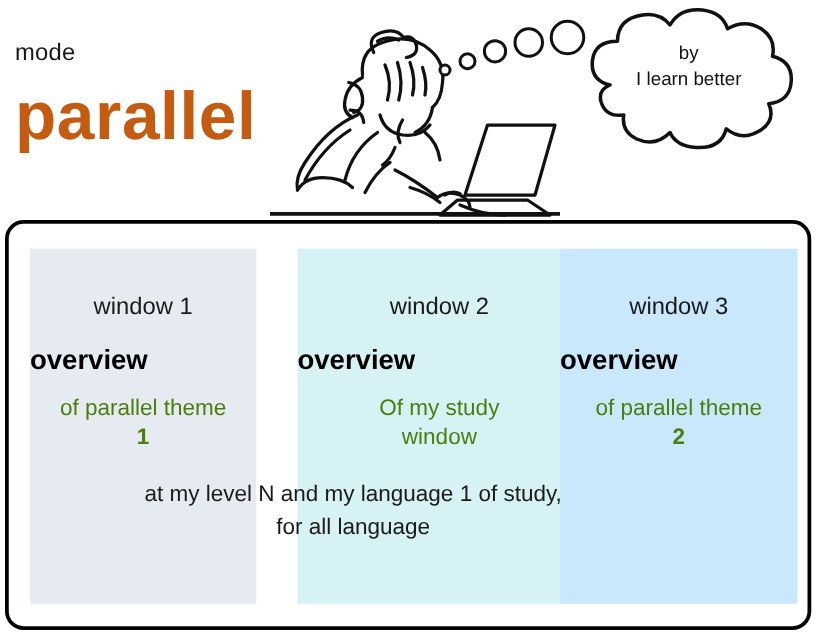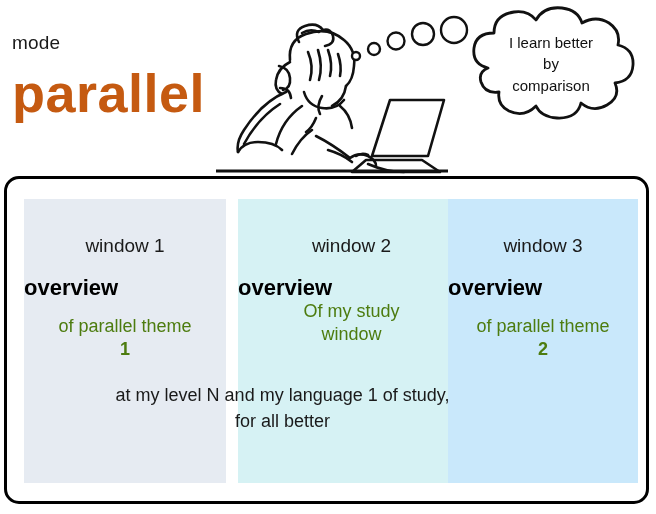--- a/index.html
+++ b/index.html
@@ -76,21 +76,21 @@
     box-sizing: border-box;
     background: #ffffff;
   }
 
   .panel {
     position: absolute;
     top: 20px;
     height: 284px;
     box-sizing: border-box;
   }
-  #panel-1 { left: 17px;  width: 202px; background: #e6ebf2; text-decoration: underline; }
+  #panel-1 { left: 17px;  width: 181px; background: #e6ebf2; text-decoration: underline; }
   #panel-2 { left: 231px; width: 227px; background: #d6f2f4; }
   #panel-3 { left: 441px; width: 190px; background: #c9e8fb; padding-left: 48px; }
 
   .window-title {
     position: absolute;
     top: 36px;
     left: 0; right: 0;
     text-align: center;
     font-size: 19px;
     color: #1a1a1a;
@@ -110,21 +110,21 @@
     left: 0; right: 0;
     text-align: center;
     font-size: 18px;
     line-height: 1.28;
     color: #4d7c0f;
   }
   .overview-desc .emph {
     display: block;
     font-weight: bold;
   }
-  .overview-desc.two-line { top: 101px; }
+  .overview-desc.two-line { top: 116px; }
 
   
   #caption {
     position: absolute;
     left: 4px; top: 382px;
     width: 557px;
     text-align: center;
     font-size: 18px;
     line-height: 1.45;
     color: #1a1a1a;
@@ -212,23 +212,22 @@
                q14 -8 27 0 q12 8 9 22
                q16 4 15 20 q-1 16 -18 18
                q6 14 -8 22 q-14 8 -26 -2
                q-4 16 -24 15 q-16 -1 -21 -12
                q-12 12 -27 5 q-12 -6 -10 -19
                q-14 2 -18 -10 q-3 -10 7 -14 Z" fill="#ffffff" stroke="#111111" stroke-width="2.8" stroke-linejoin="round"></path>
     </svg>
   </div>
 
   <div id="bubble-text">
+    <span class="bubble-line">by</span>
     <span class="bubble-line">I learn better</span>
-    <span class="bubble-line">by</span>
-    <span class="bubble-line">comparison</span>
   </div>
 </div>
 
 <div id="windows-box">
 
   <div class="panel" id="panel-1" style="background: rgb(230, 235, 242);">
     <div class="window-title">window 1</div>
     <div class="overview-word">overview</div>
     <div class="overview-desc">
       <span>of parallel theme</span>
@@ -250,14 +249,14 @@
     <div class="overview-word">overview</div>
     <div class="overview-desc">
       <span>of parallel theme</span>
       <span class="emph">2</span>
     </div>
   </div>
 </div>
 
 <div id="caption">
   <span class="caption-line">at my level N and my language 1 of study,</span>
-  <span class="caption-line">for all better</span>
+  <span class="caption-line">for all language</span>
 </div>
 
 </body></html>

